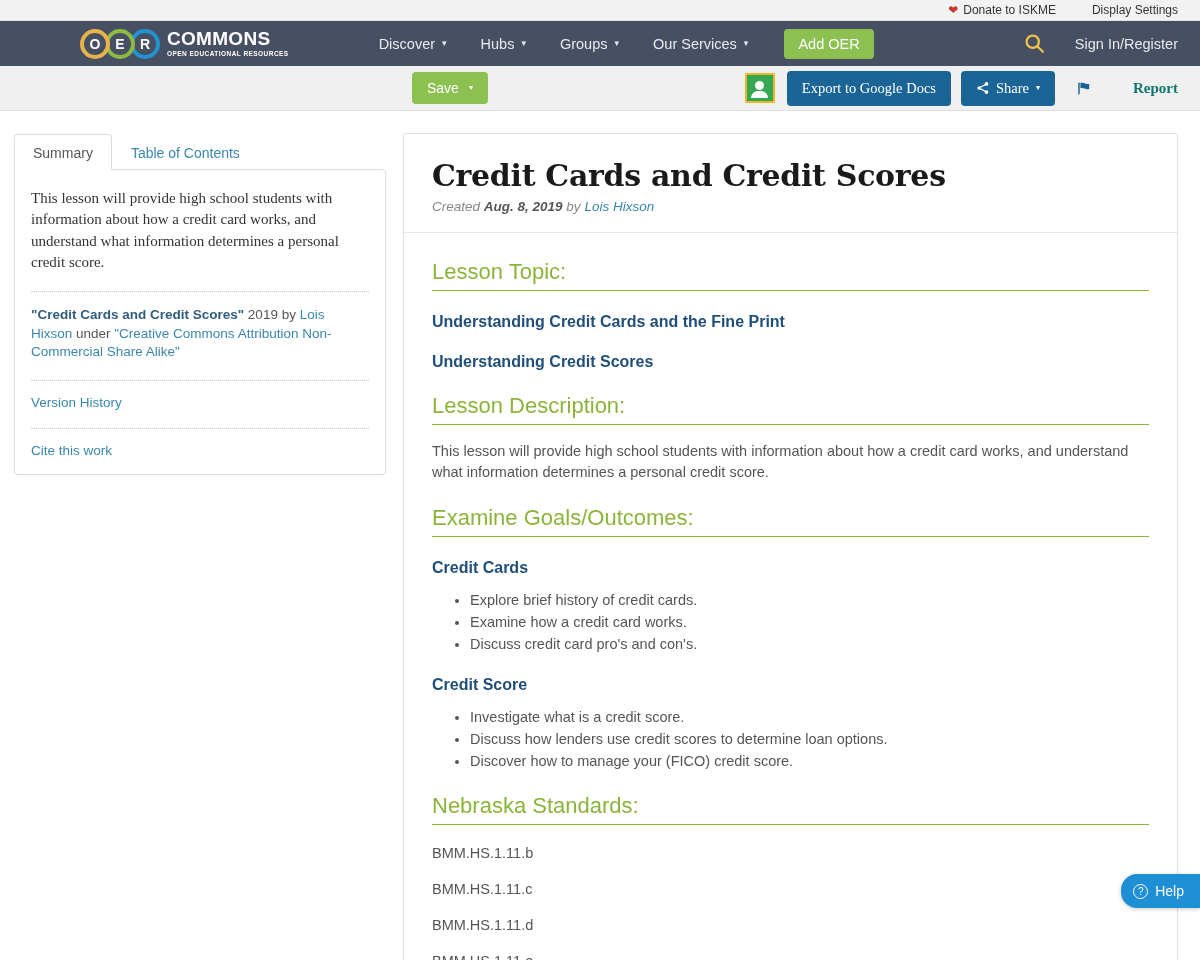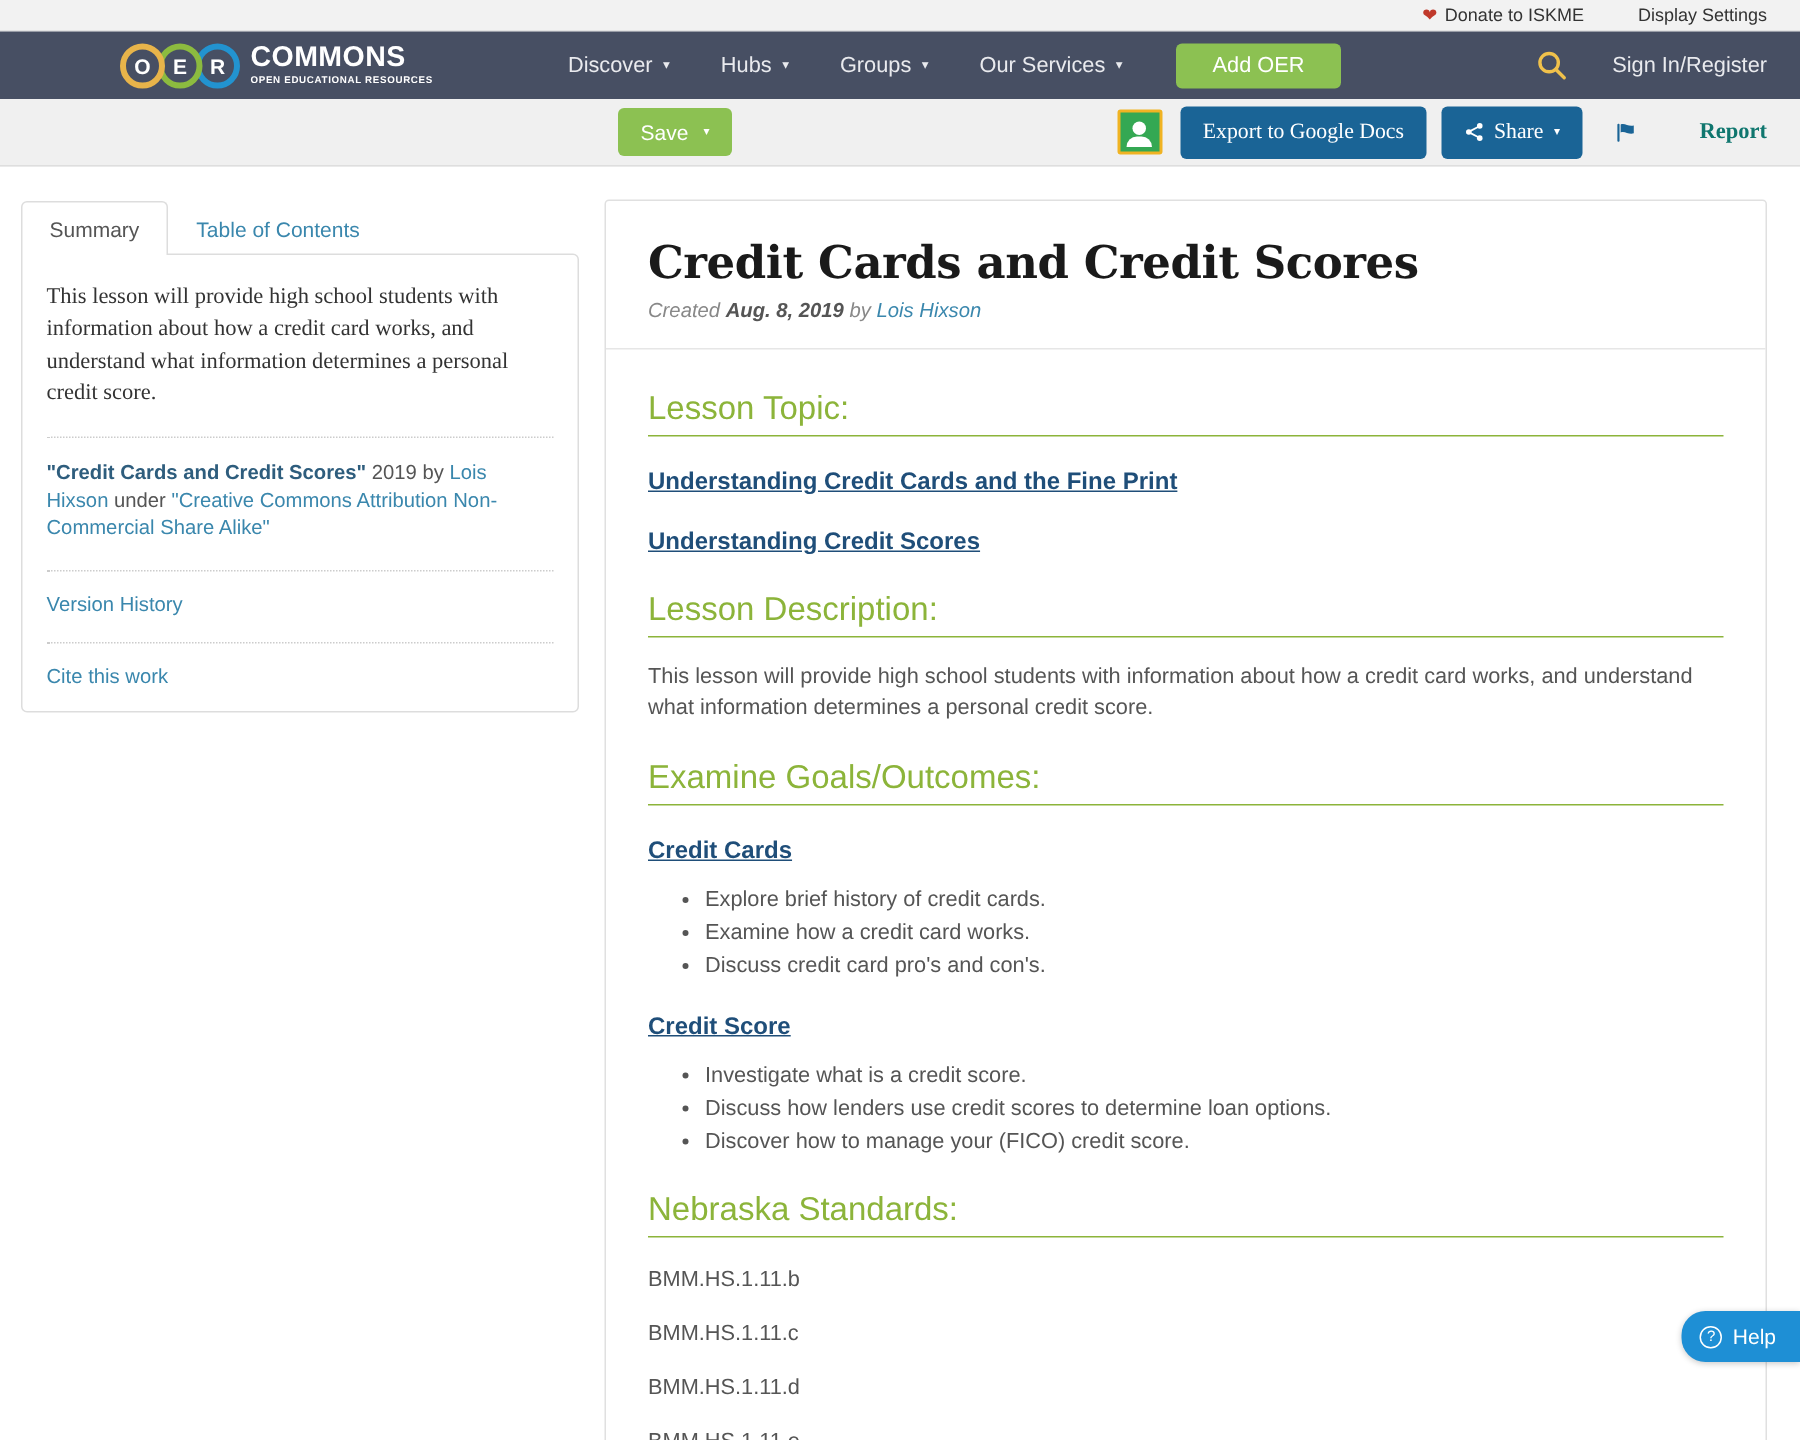--- a/index.html
+++ b/index.html
@@ -103,21 +103,21 @@
   .caret {
     display: inline-block;
     margin-left: 7px;
     font-size: 9px;
     line-height: 1;
   }
   .add-oer-btn {
     background: #8cc152;
     color: #ffffff;
     font-size: 14.5px;
-    padding: 7px 24px;
+    padding: 7px 14px;
     border-radius: 4px;
     border: none;
     cursor: pointer;
     font-family: "Liberation Sans", sans-serif;
     margin-left: 2px;
   }
   .nav-right {
     margin-left: auto;
     display: flex;
     align-items: center;
@@ -327,21 +327,20 @@
     margin: 22px 0 6px 0;
     padding-bottom: 5px;
     border-bottom: 1px solid #8cb43a;
   }
   .sec-head:first-child { margin-top: 8px; }
   .sub-head {
     font-size: 16px;
     color: #1f4e79;
     font-weight: bold;
     margin: 22px 0 0 0;
-    text-decoration: underline;
   }
   .para {
     font-size: 14.5px;
     color: #555555;
     line-height: 1.45;
     margin: 16px 0 0 0;
   }
   .bullets {
     margin: 13px 0 0 0;
     padding-left: 38px;

